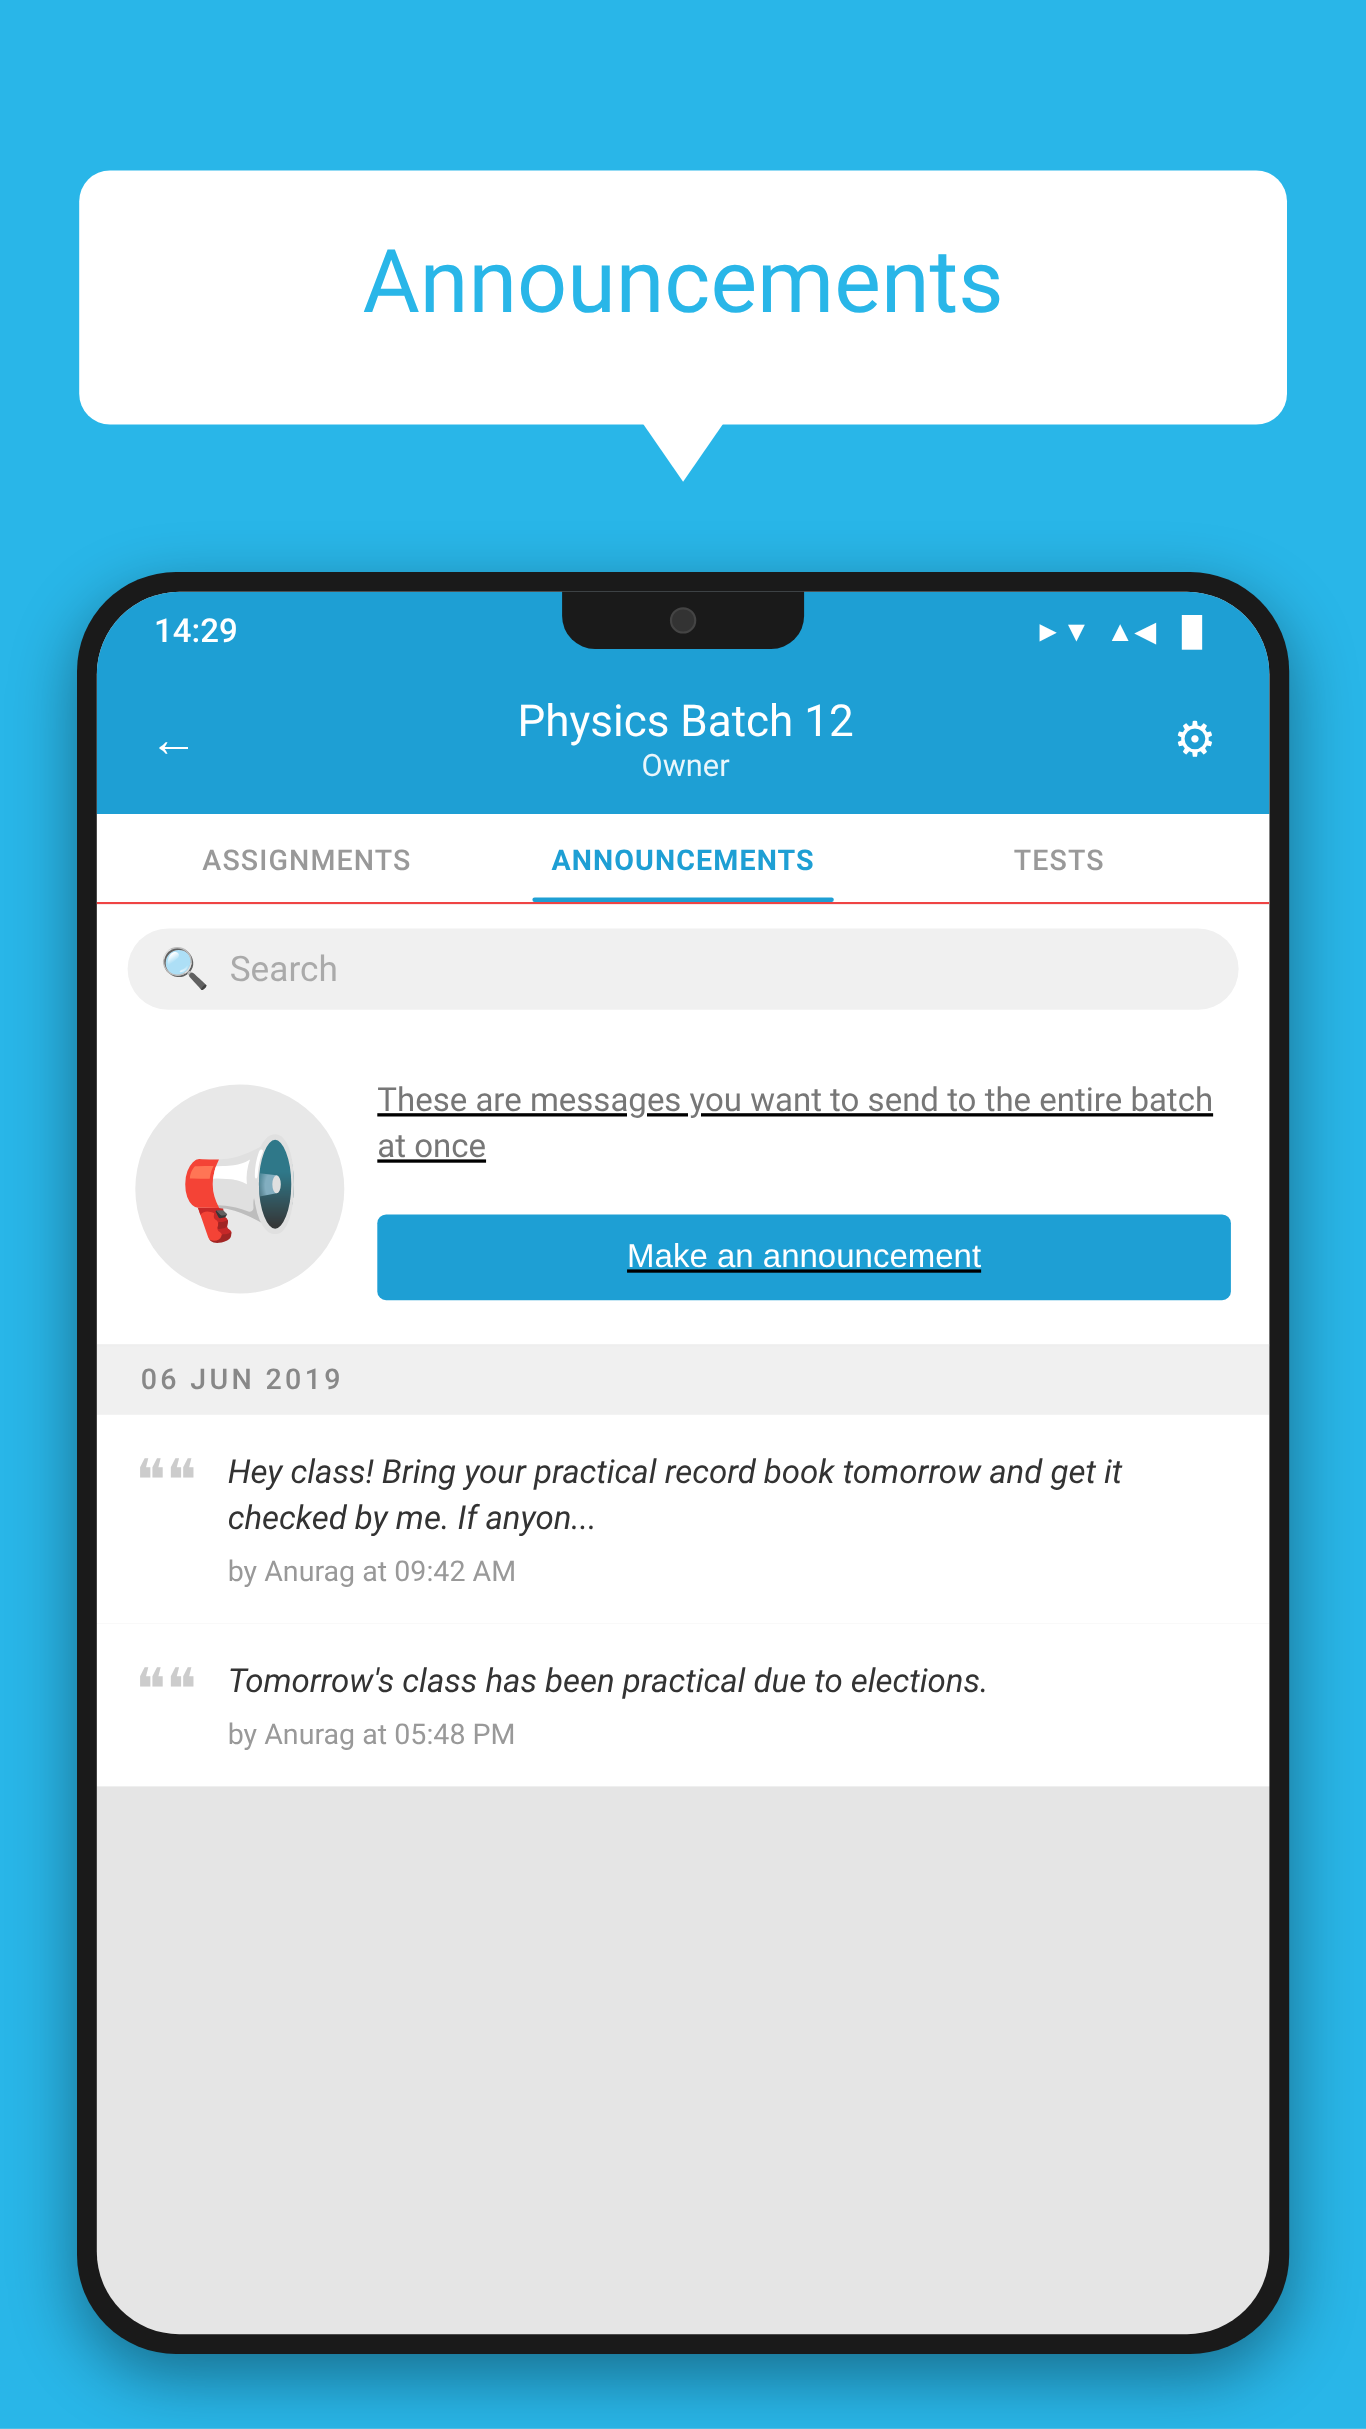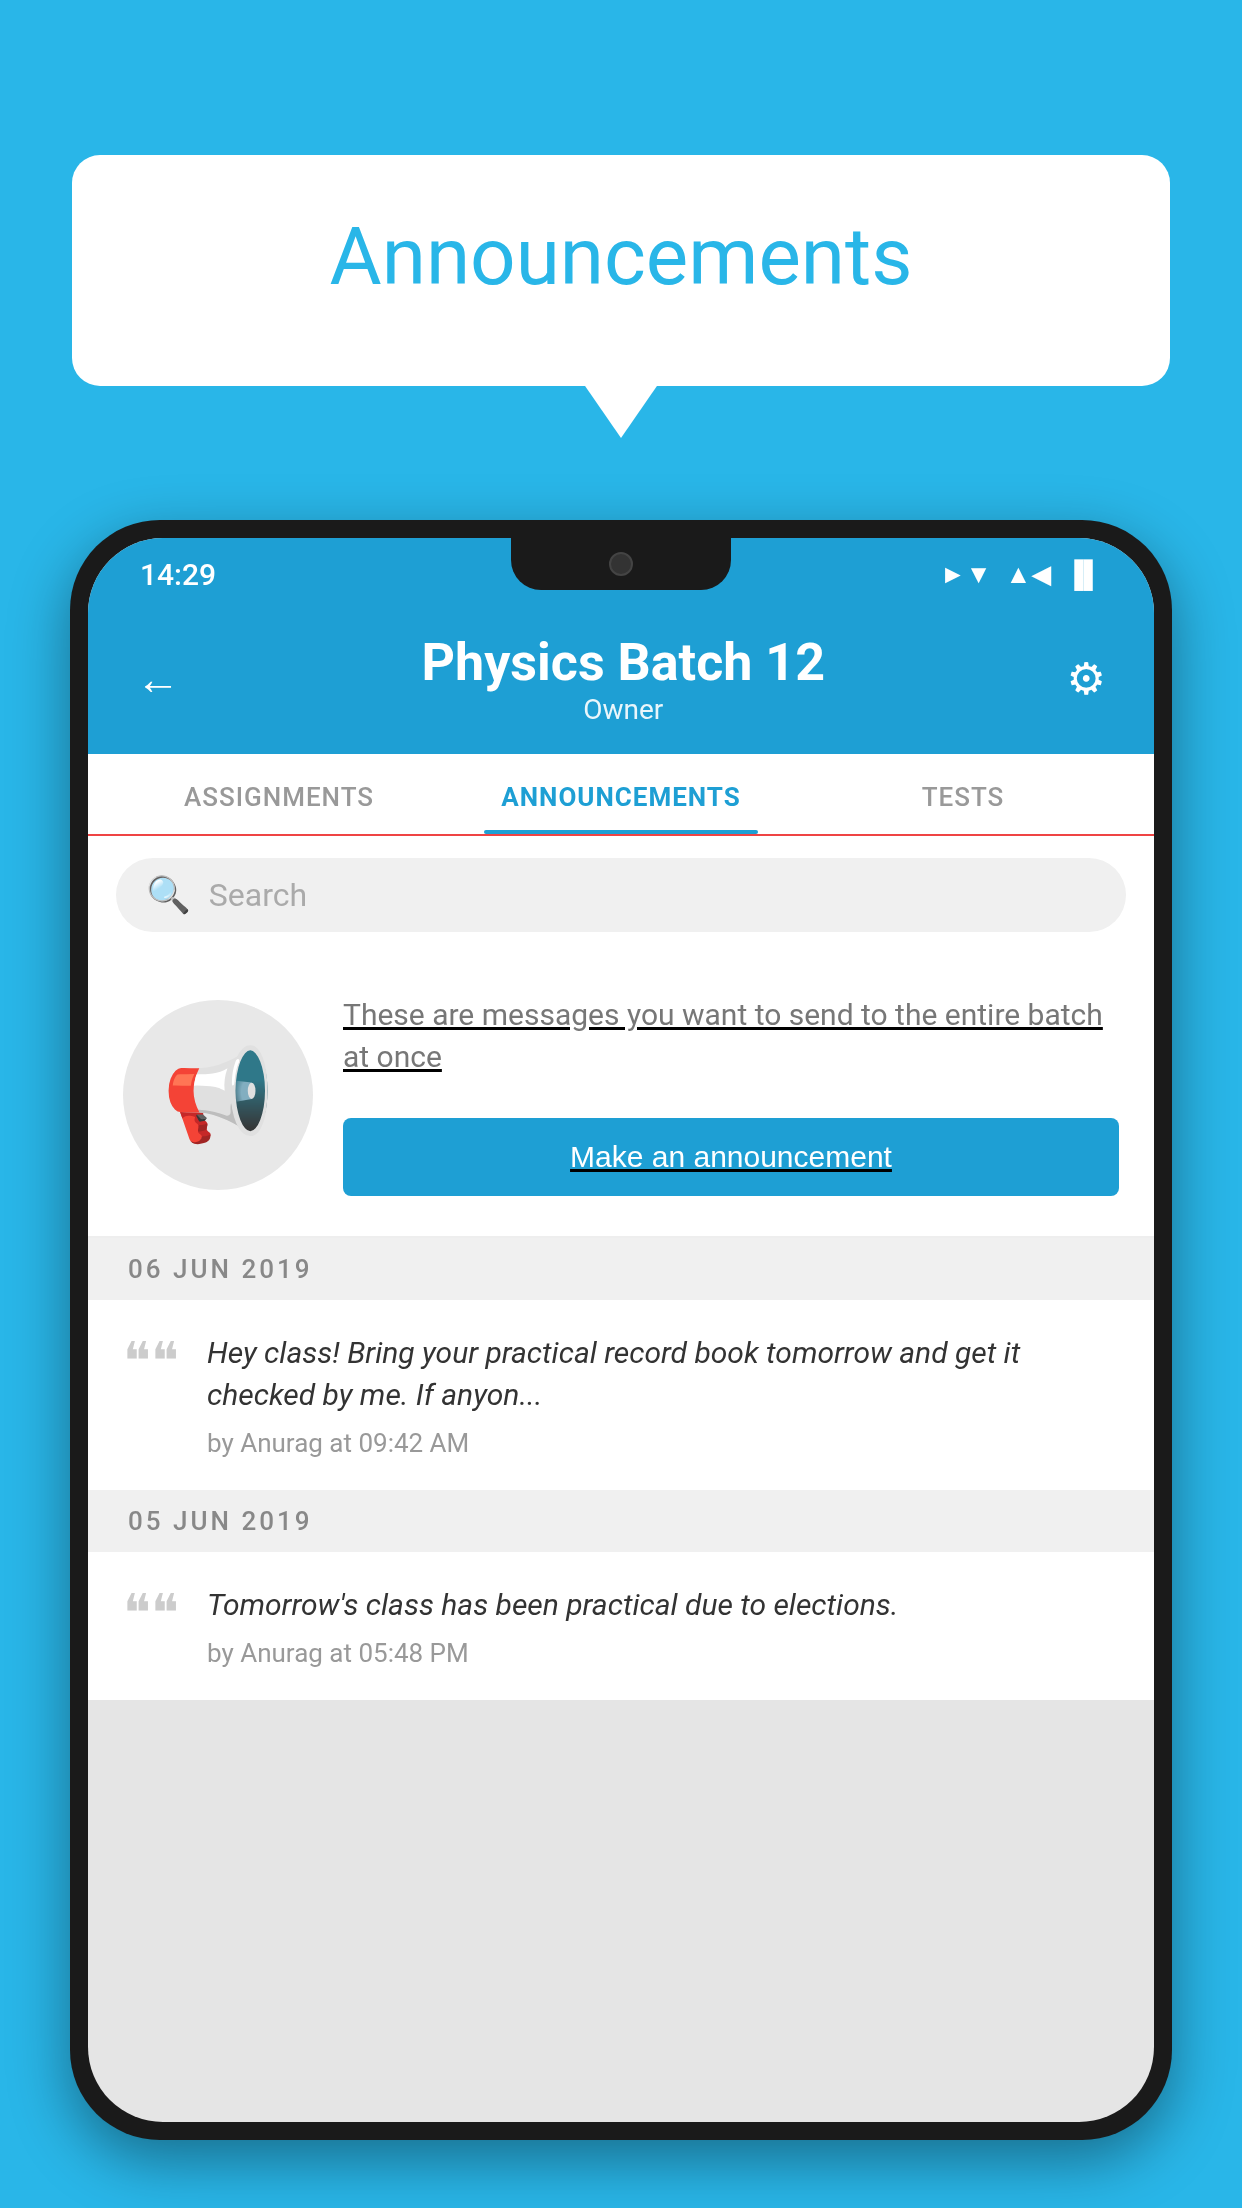--- a/index.html
+++ b/index.html
@@ -155,22 +155,22 @@
       font-size: 44px;
       cursor: pointer;
     }
 
     .header-center {
       text-align: center;
     }
 
     .header-title {
       color: white;
-      font-size: 52px;
-      font-weight: 700;
+      font-size: 40px;
+      font-weight: 400;
     }
 
     .header-subtitle {
       color: rgba(255,255,255,0.9);
       font-size: 28px;
     }
 
     .gear-btn {
       color: white;
       font-size: 44px;
@@ -417,23 +417,20 @@
         </div>
 
         <div class="announcement-item">
           <div class="quote-icon">❝❝</div>
           <div class="announcement-content">
             <div class="announcement-text">Hey class! Bring your practical record book tomorrow and get it checked by me. If anyon...</div>
             <div class="announcement-meta">by Anurag at 09:42 AM</div>
           </div>
         </div>
 
-        <div class="date-separator">
-          <span>05  JUN  2019</span>
-        </div>
 
         <div class="announcement-item">
           <div class="quote-icon">❝❝</div>
           <div class="announcement-content">
             <div class="announcement-text">Tomorrow's class has been practical due to elections.</div>
             <div class="announcement-meta">by Anurag at 05:48 PM</div>
           </div>
         </div>
       </div>
 

